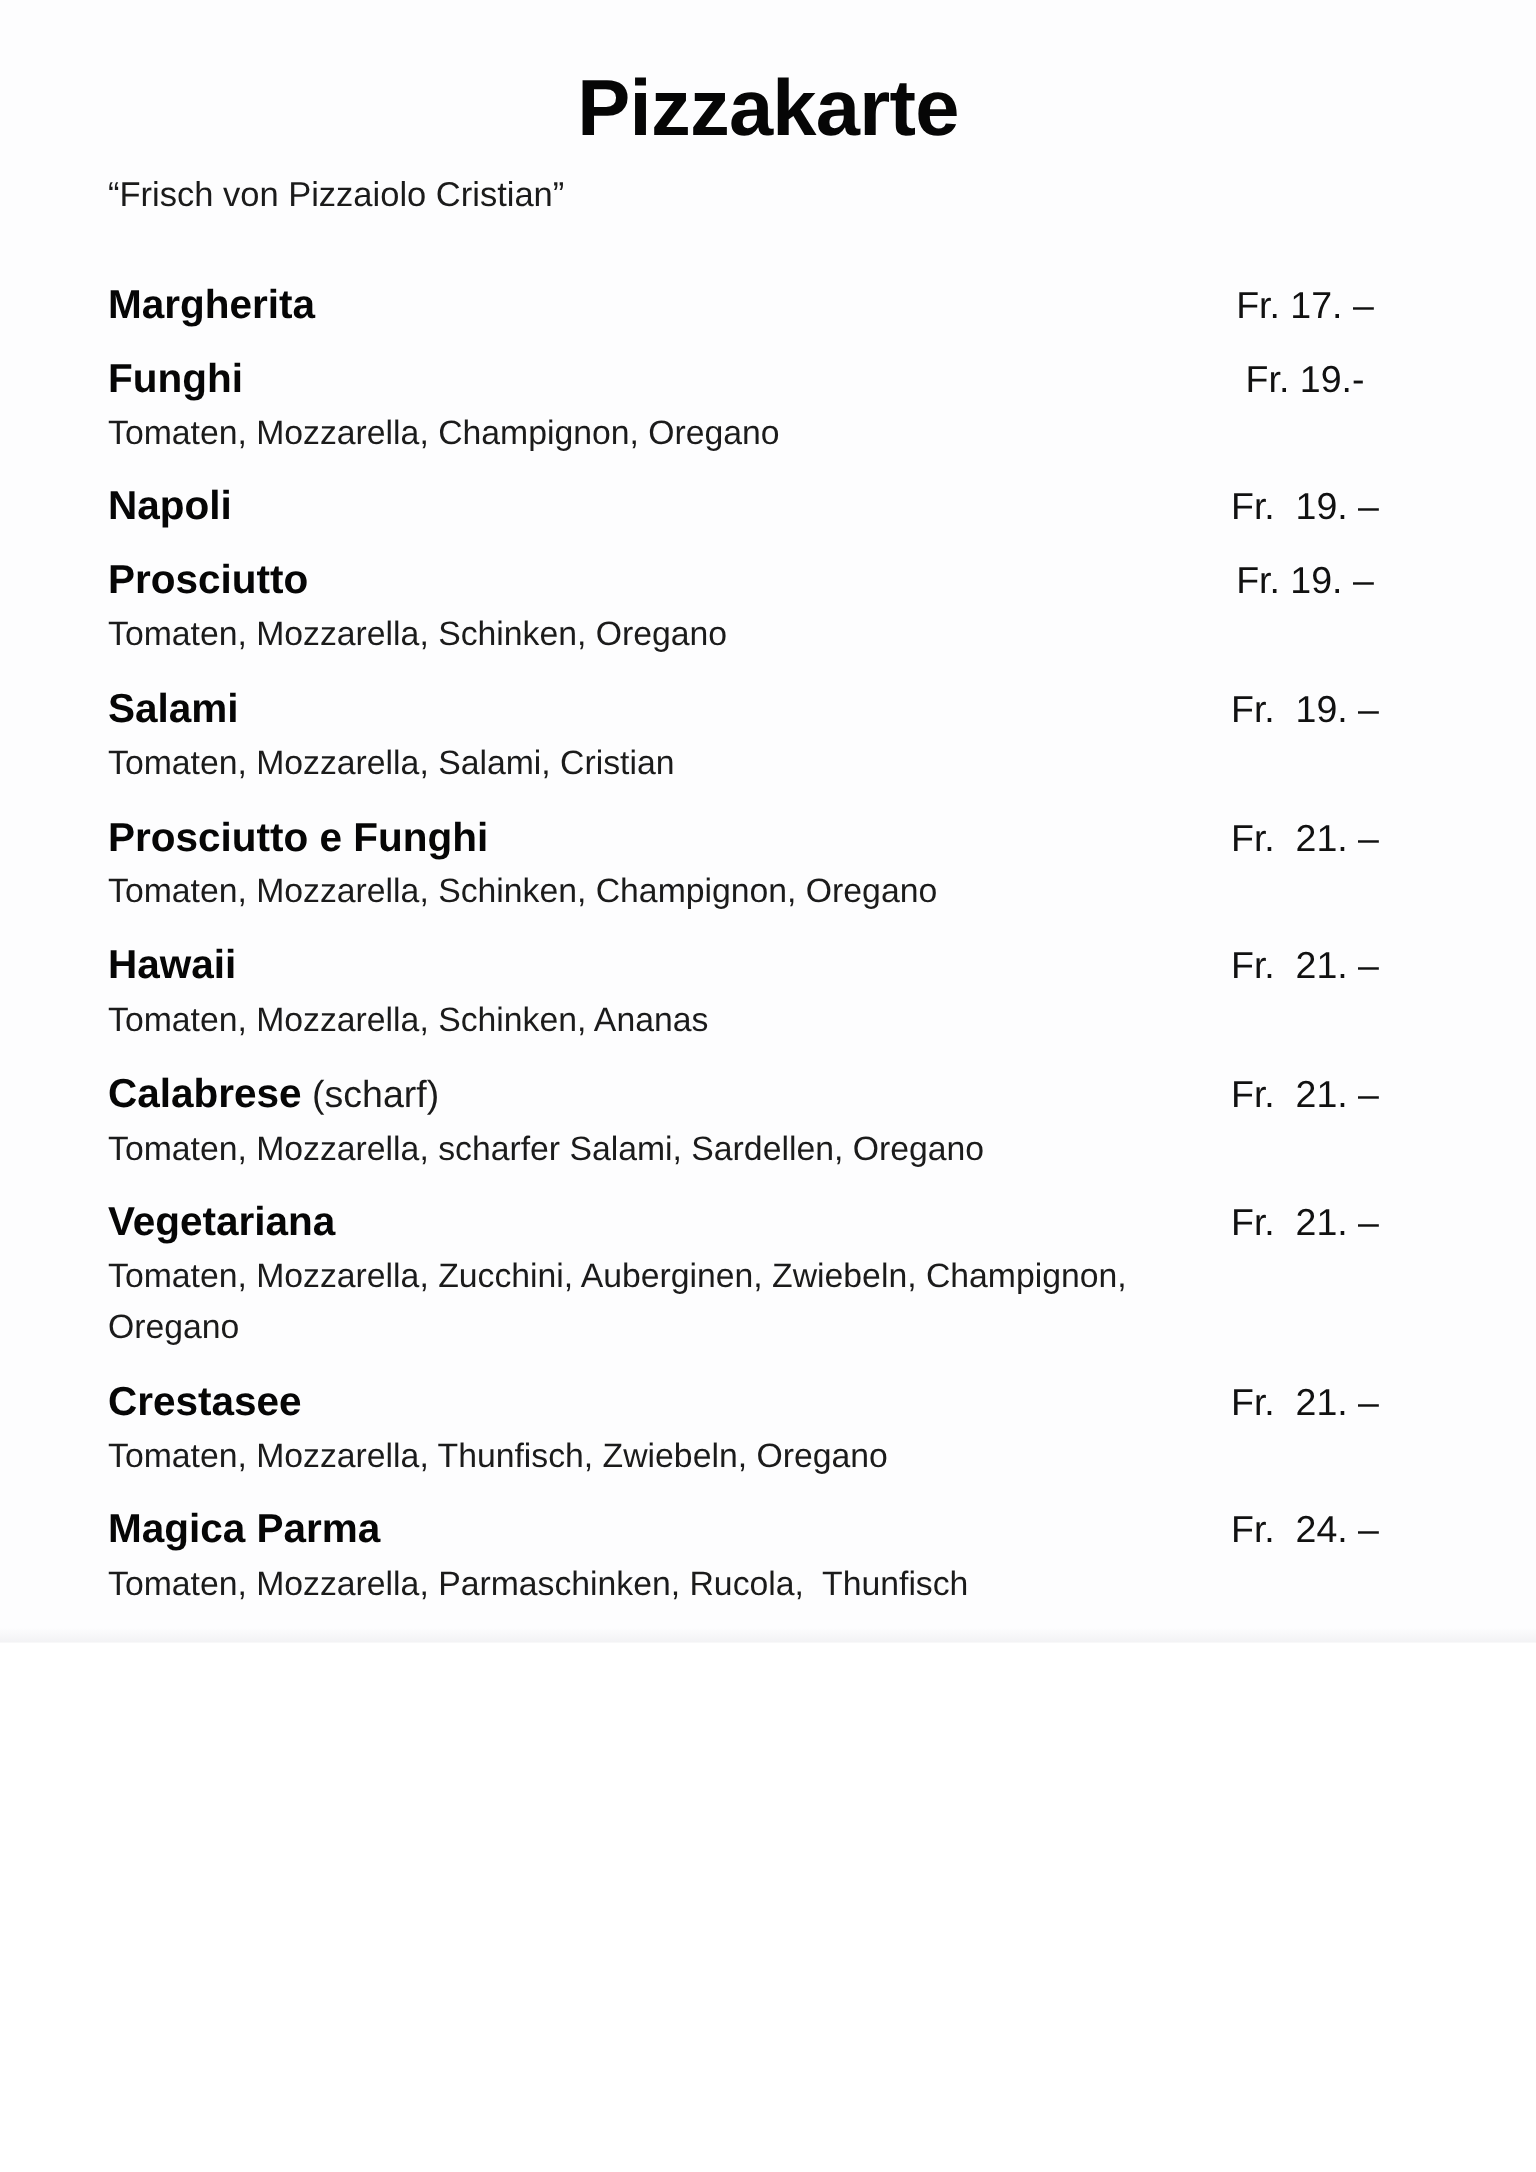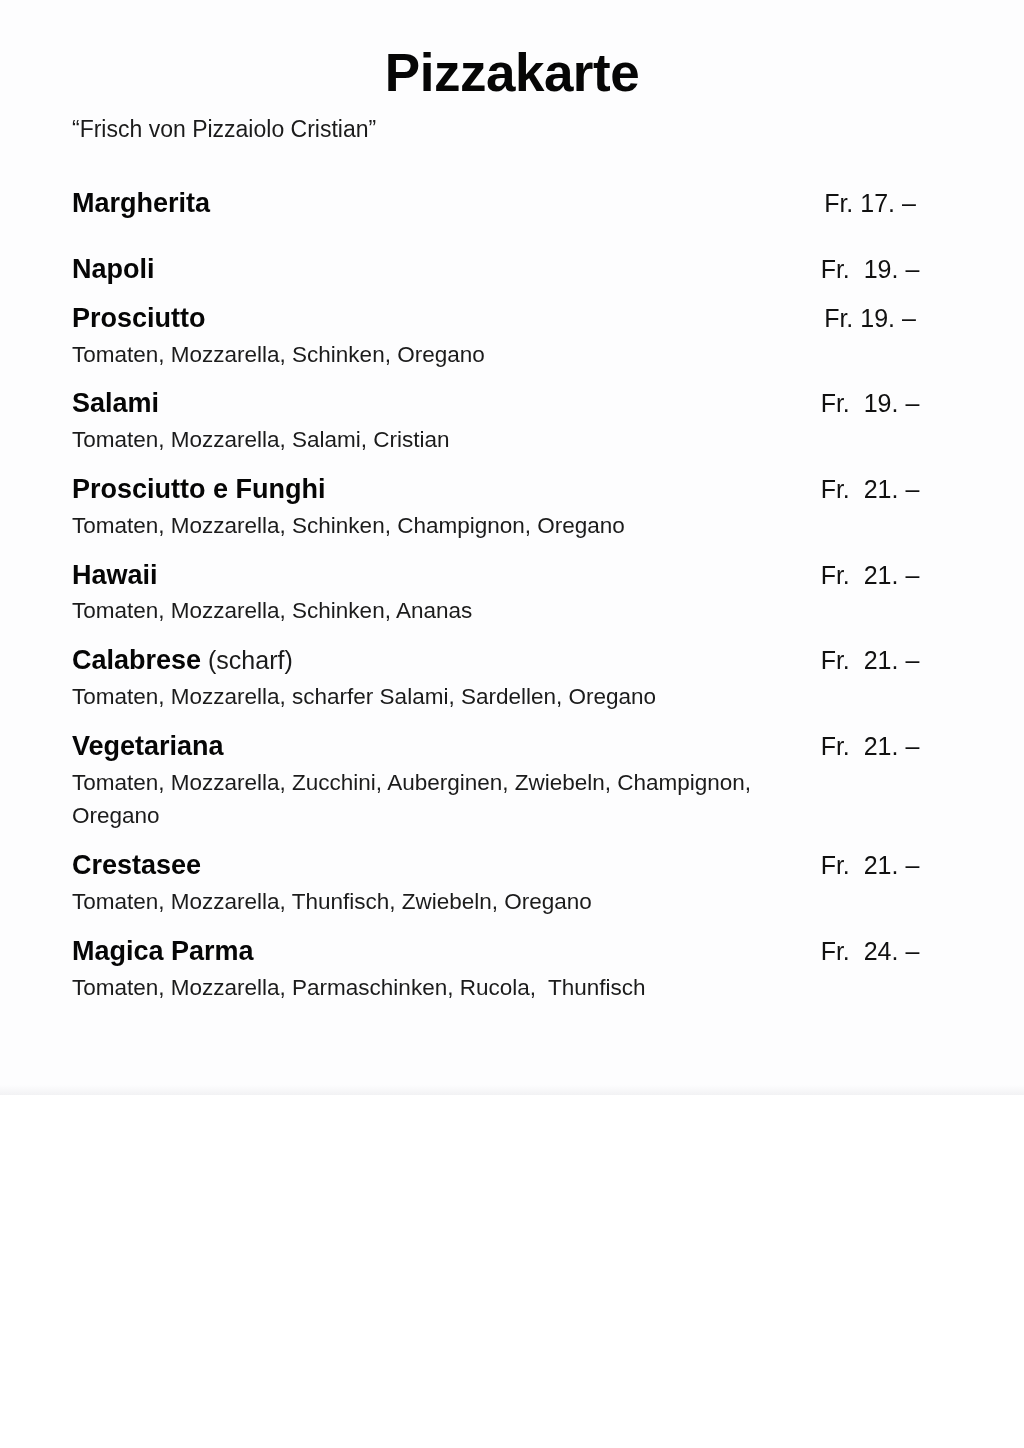--- a/index.html
+++ b/index.html
@@ -122,20 +122,25 @@
   <p class="doc-subtitle">“Frisch von Pizzaiolo Cristian”</p>
 
   <ul class="menu-list">
       <li class="menu-item">
         <div class="item-head">
           <div><span class="item-name">Margherita</span></div>
           <span class="item-price">Fr. 17. –</span>
         </div>
       </li>
       <li class="menu-item">
+        <div class="item-head">
+          <div><span class="item-name">Funghi</span></div>
+          <span class="item-price">Fr. 19.-</span>
+        </div>
+        <div class="item-desc">Tomaten, Mozzarella, Champignon, Oregano</div>
       </li>
       <li class="menu-item">
         <div class="item-head">
           <div><span class="item-name">Napoli</span></div>
           <span class="item-price">Fr.  19. –</span>
         </div>
       </li>
       <li class="menu-item">
         <div class="item-head">
           <div><span class="item-name">Prosciutto</span></div>

